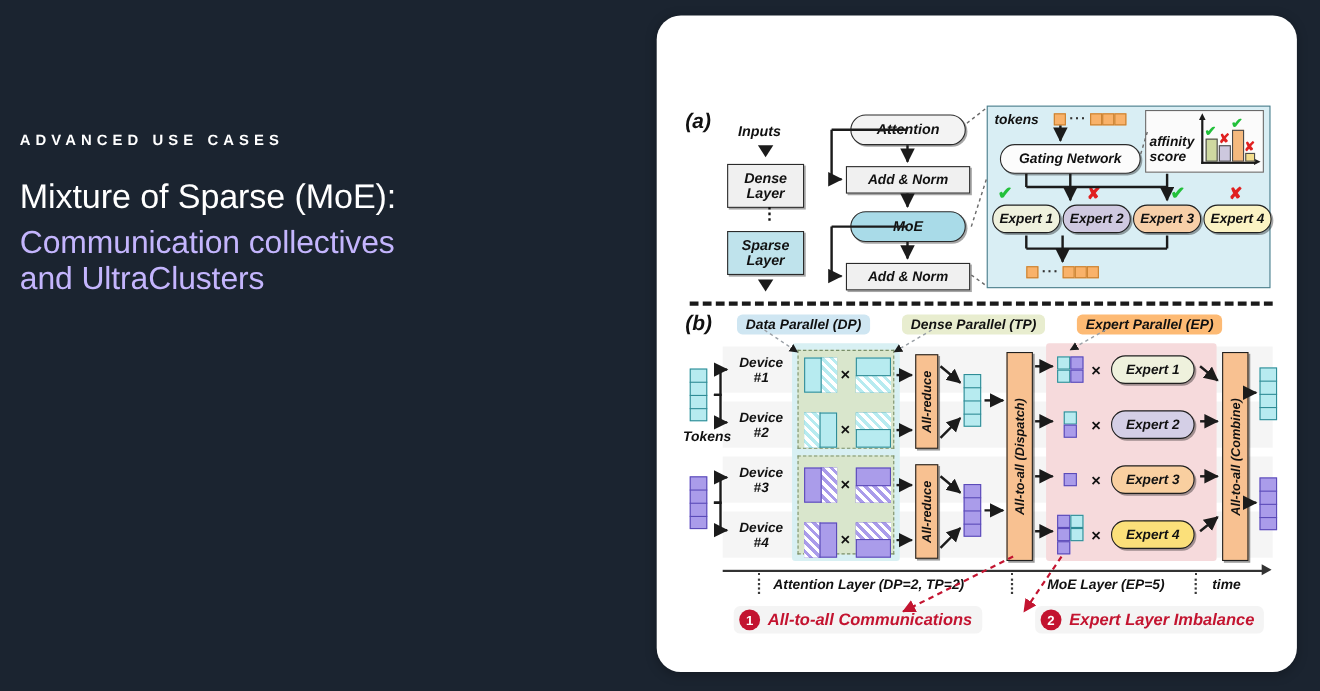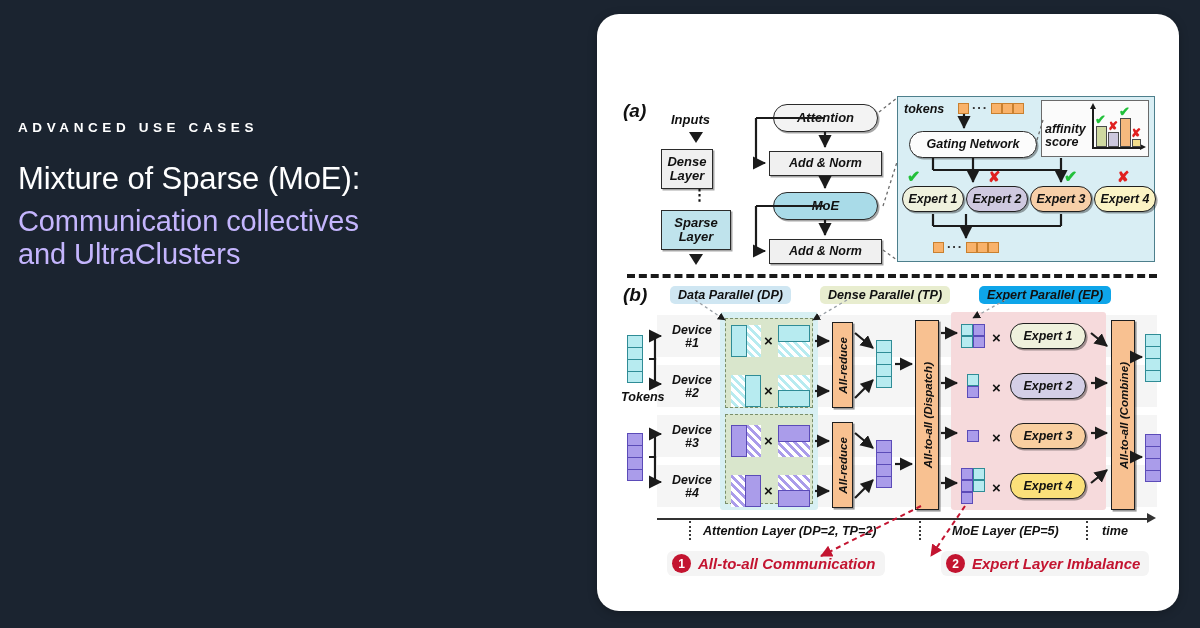--- a/index.html
+++ b/index.html
@@ -115,21 +115,21 @@
   </div>
 
   <div class="card">
     <div class="fig">
 
       <div class="sec-tag" style="left:2px; top:72px;">(a)</div>
       <div class="abs ital" style="left:50px; top:84px; font-size:13px; color:#111;">Inputs</div>
 
       <div class="thick-arrow-down" style="left:68px; top:104px;"></div>
 
-      <div class="bx" style="left:40px; top:121px; width:52px; height:40px; font-size:13px;">
+      <div class="bx" style="left:40px; top:121px; width:70px; height:40px; font-size:13px;">
         <div>
           <div>Dense</div>
           <div>Layer</div>
         </div>
       </div>
       <div class="abs" style="left:71px; top:164px; color:#111; font-size:15px; font-weight:900; line-height:6px;">⋮</div>
 
       <div class="bx" style="left:40px; top:182px; width:70px; height:40px; font-size:13px; background:#bfe3ec;">
         <div>
           <div>Sparse</div>
@@ -188,21 +188,21 @@
       <div class="tok" style="left:345px; top:214px; width:11px; height:11px;"></div>
       <div class="tok" style="left:356px; top:214px; width:11px; height:11px;"></div>
       <div class="tok" style="left:367px; top:214px; width:11px; height:11px;"></div>
 
       <div class="divider"></div>
 
       <div class="sec-tag" style="left:2px; top:256px;">(b)</div>
 
       <div class="lbl-pill" style="left:49px; top:258px; background:#cfe6f2;">Data Parallel (DP)</div>
       <div class="lbl-pill" style="left:199px; top:258px; background:#e8edcf;">Dense Parallel (TP)</div>
-      <div class="lbl-pill" style="left:358px; top:258px; background:#0ea5e9;">Expert Parallel (EP)</div>
+      <div class="lbl-pill" style="left:358px; top:258px; background:#fdba74;">Expert Parallel (EP)</div>
 
       <div class="abs" style="left:36px; top:287px; width:500px; height:42px; background:#f5f5f5;"></div>
       <div class="abs" style="left:36px; top:337px; width:500px; height:42px; background:#f5f5f5;"></div>
       <div class="abs" style="left:36px; top:387px; width:500px; height:42px; background:#f5f5f5;"></div>
       <div class="abs" style="left:36px; top:437px; width:500px; height:42px; background:#f5f5f5;"></div>
 
       <div class="abs" style="left:99px; top:284px; width:98px; height:198px; background:#d8f0f3; border-radius:3px;"></div>
       <div class="abs" style="left:104px; top:290px; width:88px; height:90px; background:#d9e6cc; border:1.2px dashed #7a8f6a;"></div>
       <div class="abs" style="left:104px; top:386px; width:88px; height:90px; background:#d9e6cc; border:1.2px dashed #7a8f6a;"></div>
 
@@ -332,21 +332,21 @@
       <div class="abs" style="left:526px; top:485px; width:0;height:0;border-top:5px solid transparent;border-bottom:5px solid transparent;border-left:9px solid #333;"></div>
       <div class="tick" style="left:68px; top:493px; height:19px;"></div>
       <div class="tick" style="left:298px; top:493px; height:19px;"></div>
       <div class="tick" style="left:465px; top:493px; height:19px;"></div>
       <div class="tl-label" style="left:82px; top:496px;">Attention Layer (DP=2, TP=2)</div>
       <div class="tl-label" style="left:331px; top:496px;">MoE Layer (EP=5)</div>
       <div class="tl-label" style="left:481px; top:496px;">time</div>
 
       <div class="callout" style="left:46px; top:523px;">
         <div class="num">1</div>
-        <div class="txt">All-to-all Communication</div>
+        <div class="txt">All-to-all Communications</div>
       </div>
       <div class="callout" style="left:320px; top:523px;">
         <div class="num">2</div>
         <div class="txt">Expert Layer Imbalance</div>
       </div>
 
       <svg class="overlay" viewBox="0 0 540 570">
         <defs>
           <marker id="ah" markerWidth="7" markerHeight="7" refX="5.5" refY="3" orient="auto">
             <path d="M0,0 L6,3 L0,6 z" fill="#1b1b1b"></path>

